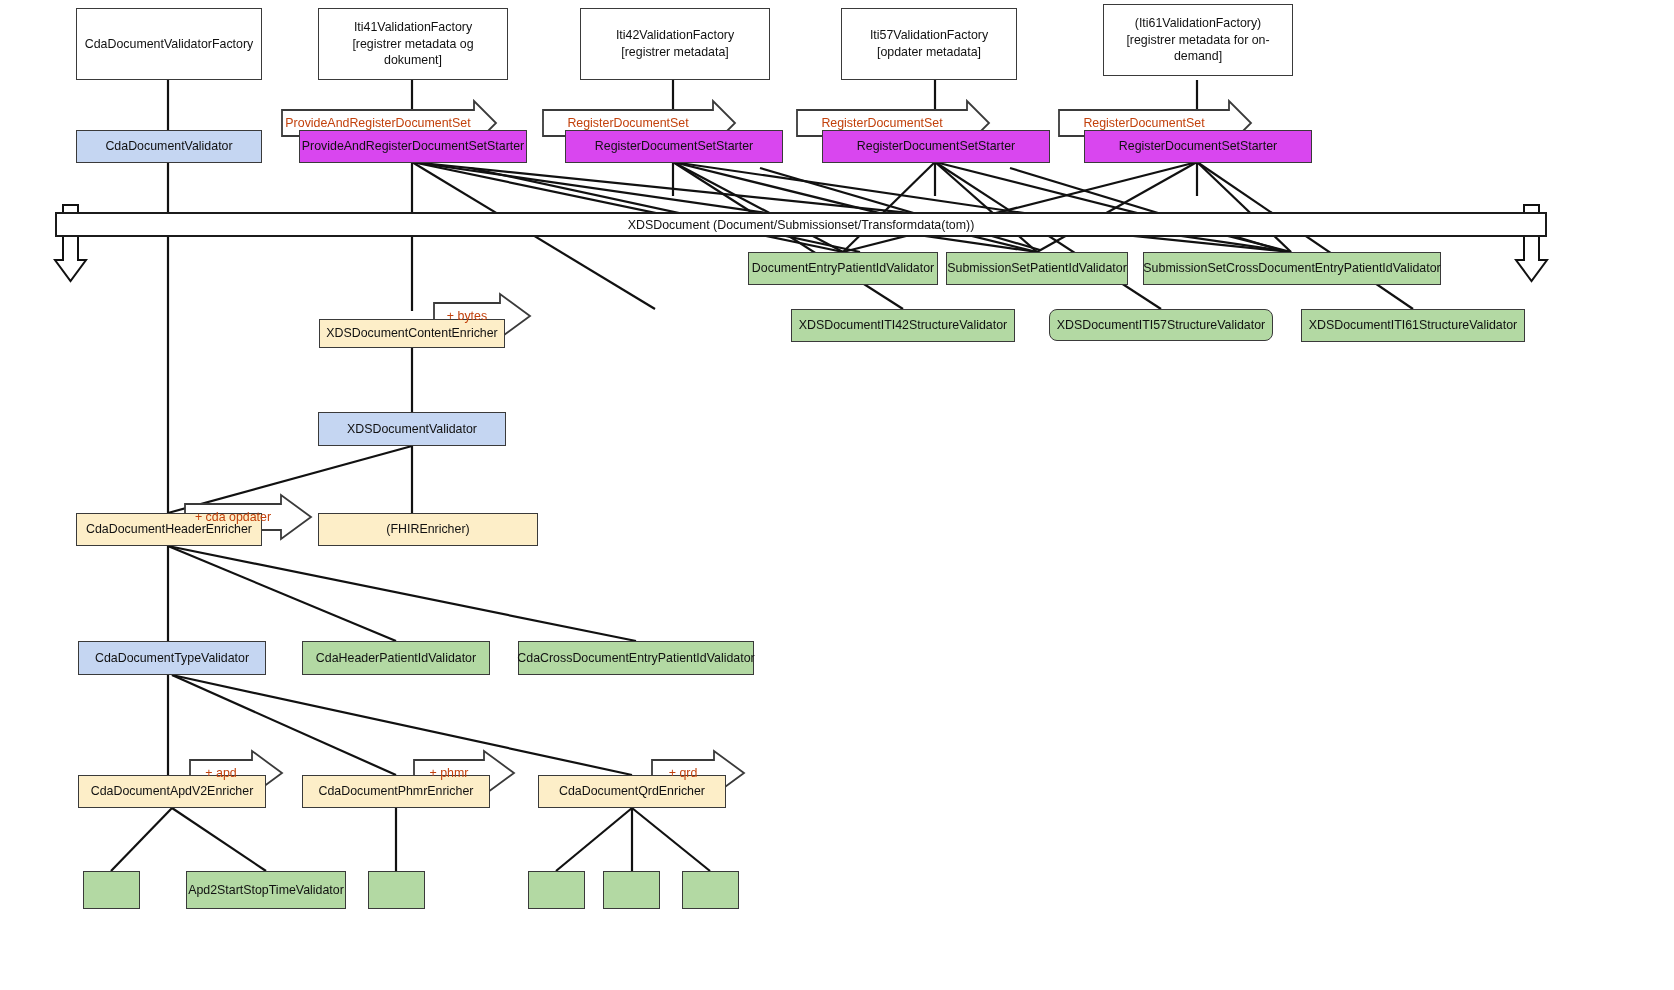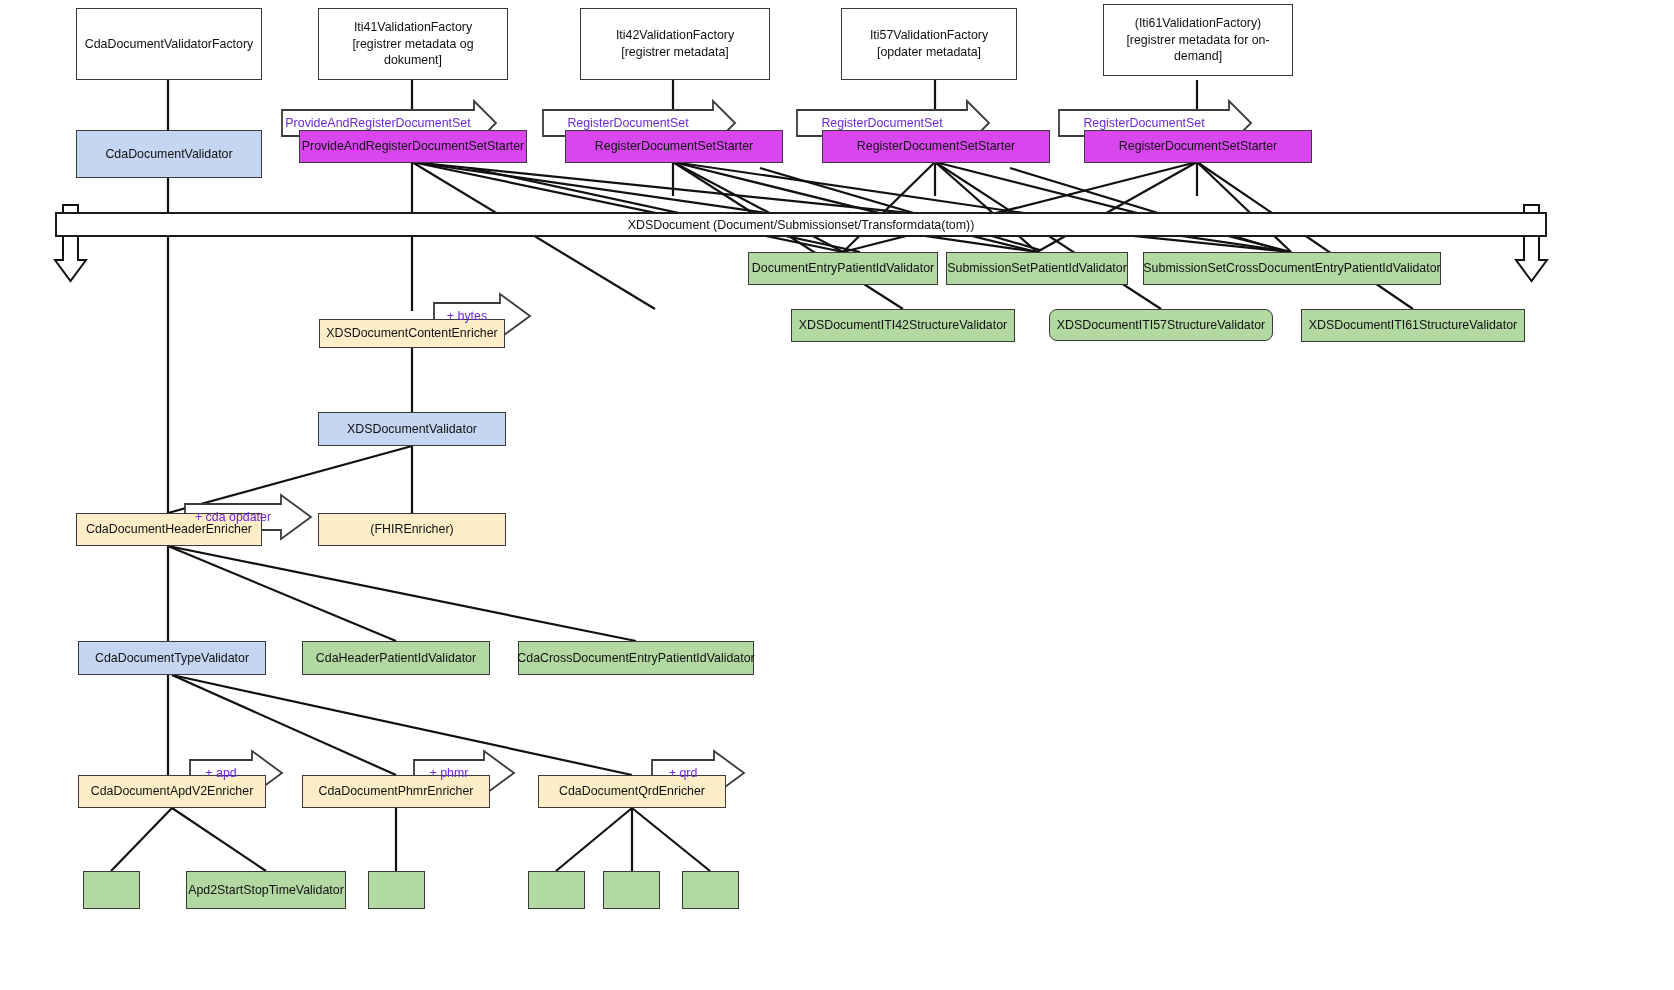--- a/index.html
+++ b/index.html
@@ -29,21 +29,21 @@
     border:2px solid #1b1b1b;background:#ffffff;
     display:flex;align-items:center;justify-content:center;
     font-size:12.4px;color:#111;
   }
   
   .tag{
     position:absolute;
     height:26px;
     box-sizing:border-box;
     font-size:12.4px;
-    color:#6d28d9;
+    color:#c2410c;
     display:flex;align-items:center;justify-content:center;
   }
   .tag svg{position:absolute;left:0;top:-9px;overflow:visible;}
 </style>
 </head>
 <body>
 
 <div id="canvas">
 
   <svg id="edges" viewBox="0 0 1674 990">
@@ -162,21 +162,21 @@
     <span style="position:relative;z-index:5;">RegisterDocumentSet</span>
   </div>
 
   <div class="tag" style="left:1059px;top:110px;width:170px;">
     <svg width="192" height="44">
       <path d="M0,9 L170,9 L170,0 L192,22 L170,44 L170,35 L0,35 Z" fill="#ffffff" stroke="#3a3a3a" stroke-width="1.8"></path>
     </svg>
     <span style="position:relative;z-index:5;">RegisterDocumentSet</span>
   </div>
 
-  <div class="node blue" style="left:76px;top:130px;width:186px;height:48px;">
+  <div class="node blue" style="left:76px;top:130px;width:186px;height:33px;">
     <span>CdaDocumentValidator</span>
   </div>
 
   <div class="node pink" style="left:299px;top:130px;width:228px;height:33px;">
     <span>ProvideAndRegisterDocumentSetStarter</span>
   </div>
 
   <div class="node pink" style="left:565px;top:130px;width:218px;height:33px;">
     <span>RegisterDocumentSetStarter</span>
   </div>
@@ -237,21 +237,21 @@
     <svg width="126" height="44">
       <path d="M0,9 L96,9 L96,0 L126,22 L96,44 L96,35 L0,35 Z" fill="#ffffff" stroke="#3a3a3a" stroke-width="1.8"></path>
     </svg>
     <span style="position:relative;z-index:5;">+ cda opdater</span>
   </div>
 
   <div class="node cream" style="left:76px;top:513px;width:186px;height:33px;">
     <span>CdaDocumentHeaderEnricher</span>
   </div>
 
-  <div class="node cream" style="left:318px;top:513px;width:188px;height:33px;">
+  <div class="node cream" style="left:318px;top:513px;width:220px;height:33px;">
     <span>(FHIREnricher)</span>
   </div>
 
   <div class="node blue" style="left:78px;top:641px;width:188px;height:34px;">
     <span>CdaDocumentTypeValidator</span>
   </div>
 
   <div class="node green" style="left:302px;top:641px;width:188px;height:34px;">
     <span>CdaHeaderPatientIdValidator</span>
   </div>

